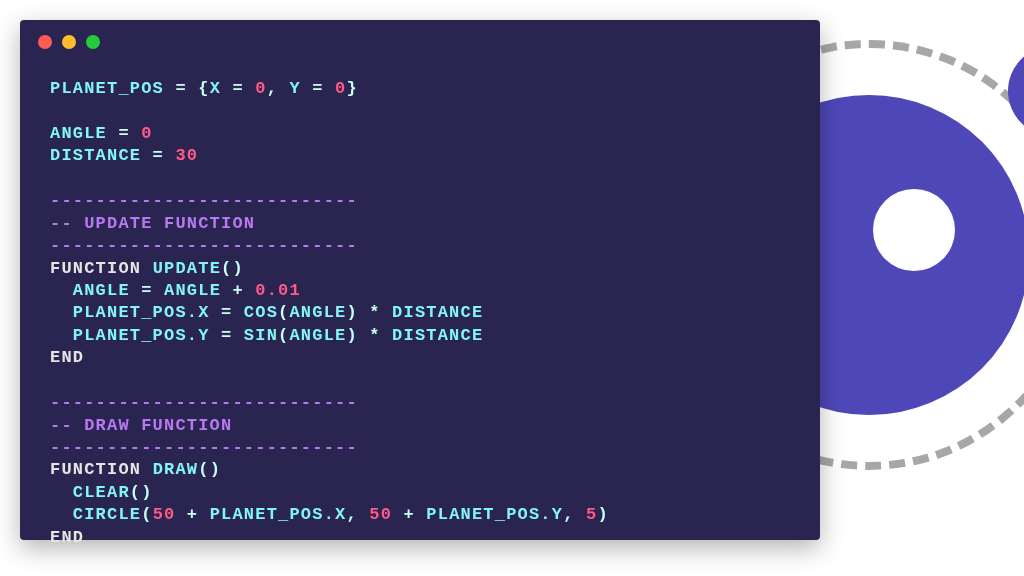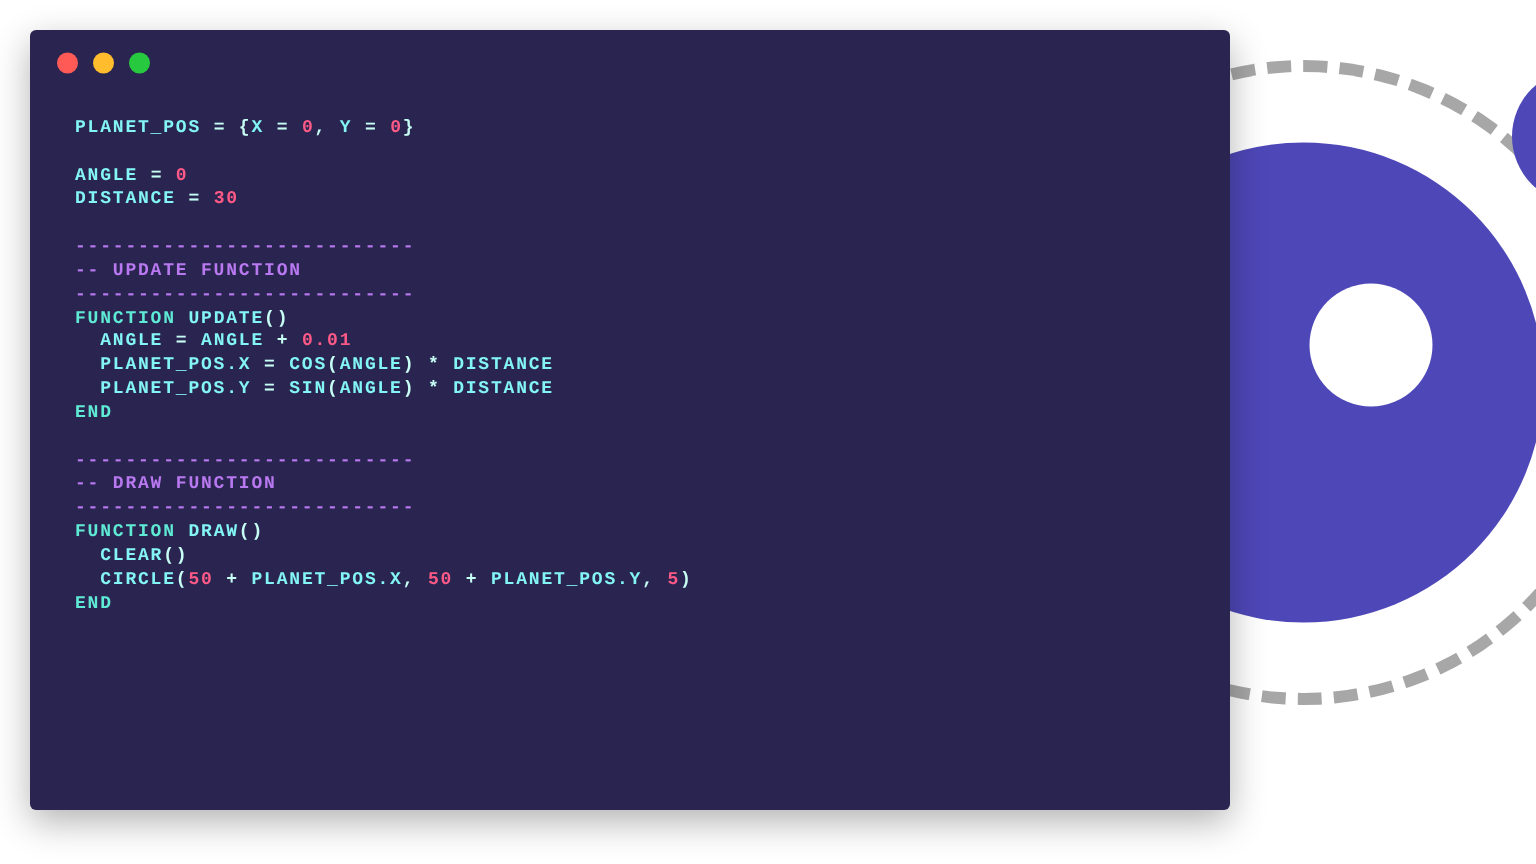--- a/index.html
+++ b/index.html
@@ -29,32 +29,32 @@
     padding-left: 18px;
     gap: 10px;
   }
   .dot {
     width: 14px;
     height: 14px;
     border-radius: 50%;
   }
   .code {
     padding: 14px 30px 6px 30px;
-    font-size: 12px;
+    font-size: 17px;
     line-height: 1.32;
     letter-spacing: 1.2px;
     font-weight: bold;
     font-family: "Courier New", monospace;
     white-space: pre;
     text-transform: uppercase;
   }
   .t-cyan  { color: #83f5f5; }
   .t-pink  { color: #ff5a87; }
   .t-purple{ color: #b878f0; }
-  .t-orange{ color: #5eead4; }
+  .t-orange{ color: #e5e5e5; }
   .t-mint  { color: #c7fff5; }
 
   .decor {
     position: absolute;
     right: -60px;
     top: 40px;
     width: 480px;
     height: 480px;
     z-index: 1;
   }

